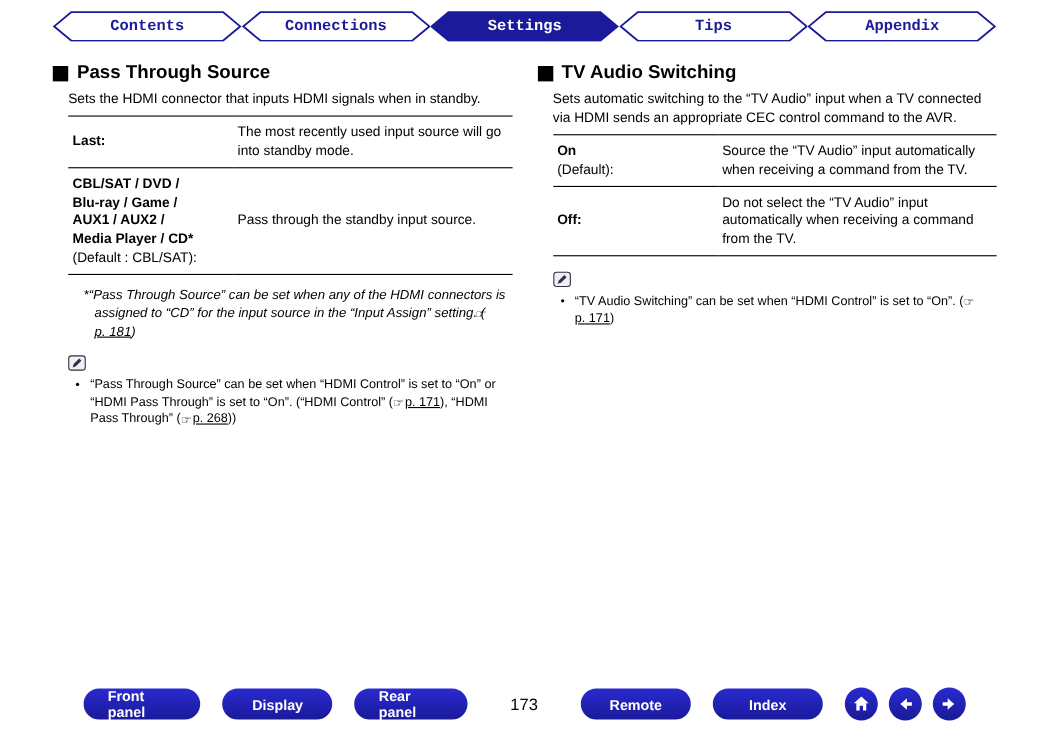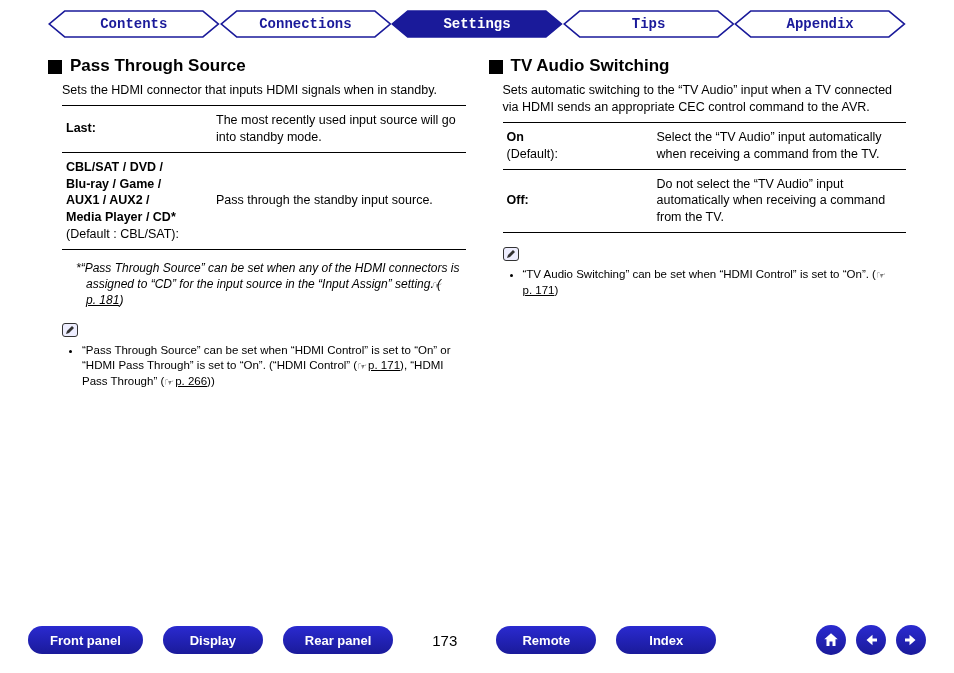--- a/index.html
+++ b/index.html
@@ -113,21 +113,21 @@
     font-size:11px;
     transform:translateY(1px);
     margin-right:1px;
   }
 
   
   .footer {
     position: absolute;
     left: 0; right: 0;
     bottom: 18px;
-    padding: 0 28px;
+    padding: 0 76px;
     display: flex;
     align-items: center;
     gap: 20px;
   }
   .pill {
     background: linear-gradient(#2a2ad0,#1a1a9a);
     color:#fff;
     font-size:13px;
     font-weight:bold;
     border-radius: 15px;
@@ -228,40 +228,40 @@
       *<span>“Pass Through Source” can be set when any of the HDMI connectors is assigned to “CD” for the input source in the “Input Assign” setting.  (</span><span class="hand">☞</span><span class="plink">p. 181</span><span>)</span>
     </div>
 
     <div class="pencil">
       <svg viewBox="0 0 10 10">
           <path d="M1 9 L2 6 L7 1 L9 3 L4 8 Z" fill="#333"></path>
         </svg>
     </div>
     <ul class="bullets">
       <li>
-        <span>“Pass Through Source” can be set when “HDMI Control” is set to “On” or “HDMI Pass Through” is set to “On”. (“HDMI Control” (</span><span class="hand">☞</span><span class="plink">p. 171</span><span>), “HDMI Pass Through” (</span><span class="hand">☞</span><span class="plink">p. 266</span><span>))</span>
+        <span>“Pass Through Source” can be set when “HDMI Control” is set to “On” or “HDMI Pass Through” is set to “On”. (“HDMI Control” (</span><span class="hand">☞</span><span class="plink">p. 171</span><span>), “HDMI Pass Through” (</span><span class="hand">☞</span><span class="plink">p. 268</span><span>))</span>
       </li>
     </ul>
   </div>
 
   <div class="col">
     <div class="sect-title">
       <span class="sq"></span>
       <span>TV Audio Switching</span>
     </div>
     <p class="intro">Sets automatic switching to the “TV Audio” input when a TV connected via HDMI sends an appropriate CEC control command to the AVR.</p>
 
     <table class="opt">
       <tbody>
           <tr>
         <td class="key">
           <span class="bold">On</span><br>
           <span>(Default):</span>
         </td>
-        <td>Select the “TV Audio” input automatically when receiving a command from the TV.</td>
+        <td>Source the “TV Audio” input automatically when receiving a command from the TV.</td>
       </tr>
       <tr>
         <td class="key">
           <span class="bold">Off:</span>
         </td>
         <td>Do not select the “TV Audio” input automatically when receiving a command from the TV.</td>
       </tr>
     </tbody>
       </table>
 

